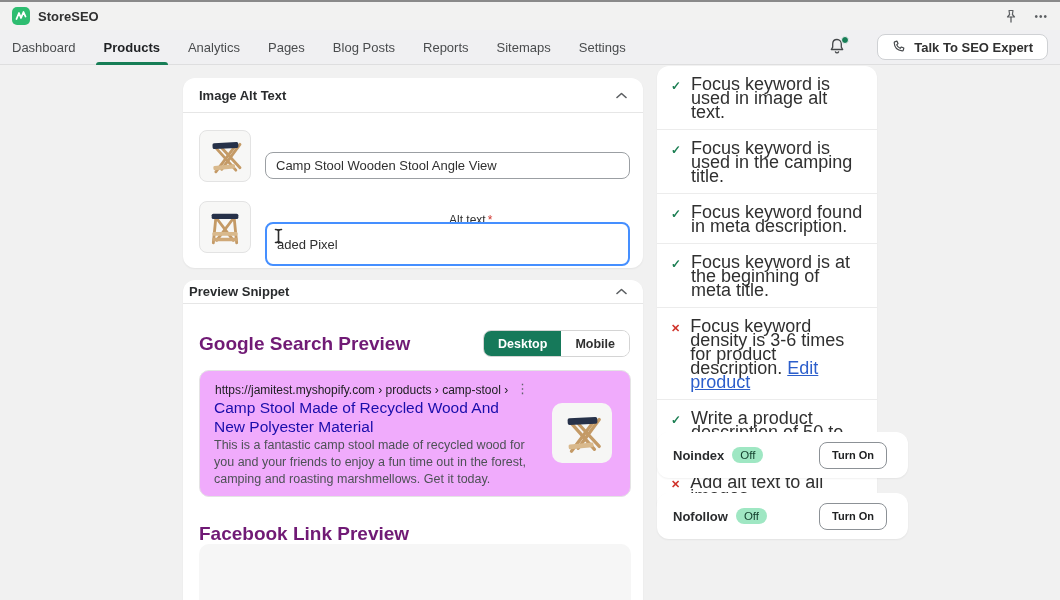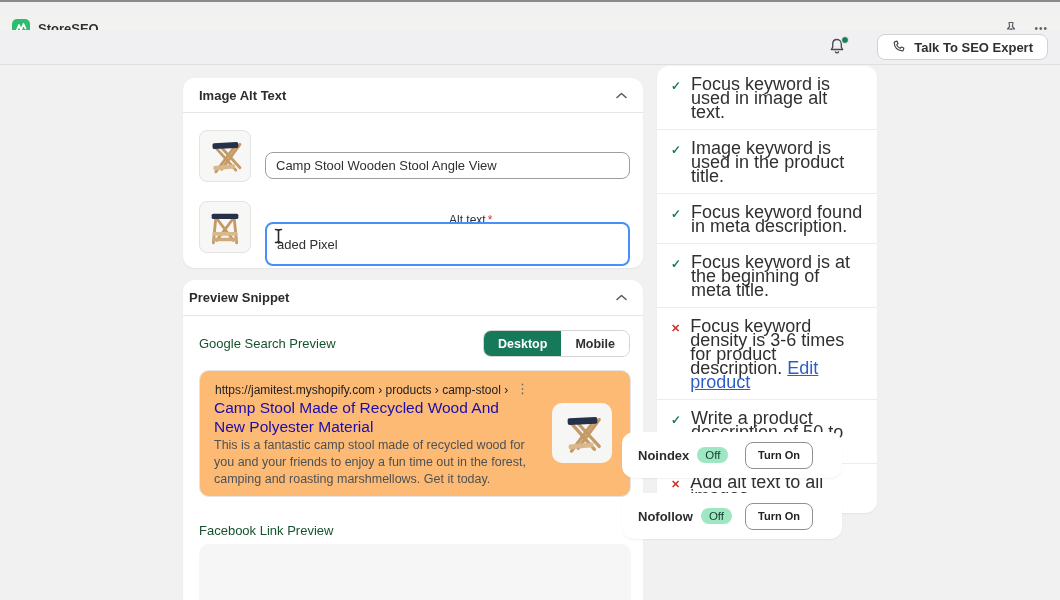--- a/index.html
+++ b/index.html
@@ -2,21 +2,21 @@
 <html><head>
 <meta charset="utf-8">
 <style>
   * { margin:0; padding:0; box-sizing:border-box; }
   html,body { width:1060px; height:600px; }
   body { font-family:"Liberation Sans", sans-serif; color:#303030; }
   .screen { position:relative; width:1060px; height:600px; background:#f1f1f1; overflow:hidden; }
 
   
   .window-edge { position:absolute; top:0; left:0; width:1060px; height:2px; background:#8a8a8a; }
-  .topbar { position:absolute; top:14px; left:0; width:1060px; height:28px; background:#f2f2f1; display:flex; align-items:center; padding:0 12px; }
+  .topbar { position:absolute; top:2px; left:0; width:1060px; height:28px; background:#f2f2f1; display:flex; align-items:center; padding:0 12px; }
   .logo { width:18px; height:18px; border-radius:5px; background:#2ebd70; display:flex; align-items:center; justify-content:center; margin-right:8px; }
   .appname { font-size:13px; font-weight:700; color:#303030; }
   .topbar-right { margin-left:auto; display:flex; align-items:center; gap:16px; color:#5c5f62; }
   .dots { font-size:10px; letter-spacing:1px; color:#5c5f62; cursor:default; }
 
   .navbar { position:absolute; top:30px; left:0; width:1060px; height:35px; background:#f0f0f2; border-bottom:1px solid #dededf; display:flex; align-items:center; padding:0 12px; }
   .nav-items { display:flex; align-items:center; gap:28px; }
   .nav-item { font-size:13px; color:#4a4c4e; position:relative; height:35px; display:flex; align-items:center; cursor:pointer; }
   .nav-item.active { color:#1f2124; font-weight:700; }
   .nav-item.active::after { content:""; position:absolute; left:-8px; right:-8px; bottom:0; height:3px; border-radius:3px 3px 0 0; background:#177e56; }
@@ -36,45 +36,45 @@
   .thumb { position:absolute; width:52px; height:52px; border:1px solid #e3e3e3; border-radius:8px; background:#f7f7f6; display:flex; align-items:center; justify-content:center; }
   .alt-label { position:absolute; font-size:12px; color:#303030; }
   .req { color:#d0342c; margin-left:2px; }
   .alt-input { position:absolute; height:27px; width:365px; border:1px solid #9b9fa3; border-radius:8px; font-size:13px; color:#303030; padding:0 10px; font-family:"Liberation Sans", sans-serif; background:#fff; }
   .alt-input.focused { height:44px; border:2px solid #458fff; }
   .ibeam { position:absolute; left:274px; top:228px; width:9px; height:16px; pointer-events:none; }
 
   
   .prev-card { left:183px; top:280px; width:460px; height:404px; }
   .gsp-row { position:absolute; left:16px; right:13px; top:50px; display:flex; align-items:center; justify-content:space-between; }
-  .gsp-label, .fb-label { font-size:13px; font-weight:400; color:#14532d; }
+  .gsp-label, .fb-label { font-size:19px; font-weight:700; color:#701a75; }
   .seg-group { display:flex; border:1px solid #d4d4d4; border-radius:8px; overflow:hidden; height:27px; }
   .seg { font-size:12.5px; display:flex; align-items:center; justify-content:center; padding:0 14px; cursor:pointer; background:#fff; color:#303030; font-weight:600; }
   .seg.active { background:#16795a; color:#ffffff; }
-  .gbox { position:absolute; left:16px; right:12px; top:90px; height:127px; border:1px solid #e4e4e4; border-radius:10px; background:#fdba74; }
+  .gbox { position:absolute; left:16px; right:12px; top:90px; height:127px; border:1px solid #e4e4e4; border-radius:10px; background:#f0abfc; }
   .gurl { position:absolute; left:15px; top:12px; font-size:12px; color:#202124; }
   .gmenu { position:absolute; left:316px; top:10px; font-size:13px; color:#5f6368; }
   .gtitle { position:absolute; left:14px; top:27px; width:316px; font-size:15.5px; line-height:19px; color:#1a0dab; font-weight:500; }
   .gdesc { position:absolute; left:14px; top:66px; width:318px; font-size:12.5px; line-height:17px; color:#4d5156; }
   .gthumb { position:absolute; right:18px; top:32px; width:60px; height:60px; border-radius:10px; background:#f6f6f5; display:flex; align-items:center; justify-content:center; }
   .fb-label { position:absolute; left:16px; top:243px; }
   .fb-box { position:absolute; left:16px; right:12px; top:264px; height:120px; background:#f6f6f6; border-radius:10px; }
 
   
   .check-card { left:657px; top:66px; width:220px; }
   .check-item { display:flex; gap:10px; padding:11px 14px 10px 14px; border-bottom:1px solid #ececec; }
   .check-item:last-child { border-bottom:none; }
   .mark { font-size:12px; font-weight:700; line-height:18px; flex:0 0 auto; }
   .mark.pass { color:#1b7e52; }
   .mark.fail { color:#d0342c; font-size:11px; }
   .check-text { font-size:18px; line-height:14px; color:#303030; }
   .edit-link { color:#2c5ecb; text-decoration:underline; cursor:pointer; }
 
   
-  .robot-card { left:622px; width:220px; height:46px; display:flex; align-items:center; padding:0 29px 0 16px; }
+  .robot-card { left:657px; width:251px; height:46px; display:flex; align-items:center; padding:0 21px 0 16px; }
   .robot-label { font-size:13px; font-weight:700; color:#2a2c2e; }
   .badge { margin-left:8px; background:#9fe7c3; color:#123f2c; font-size:11.5px; border-radius:10px; padding:2px 8px; }
   .turnon-btn { margin-left:auto; background:#fff; border:1px solid #8c9196; border-radius:8px; height:27px; padding:0 12px; font-size:11px; font-weight:600; color:#202223; cursor:pointer; font-family:"Liberation Sans", sans-serif; }
 
   svg { display:block; }
 </style>
 </head>
 <body>
 
 <div class="screen">
@@ -92,20 +92,30 @@
         <svg width="14" height="15" viewBox="0 0 14 15">
             <path d="M5 1.5 h4 l-.6 4 l2.1 2.5 h-7 l2.1-2.5 z" fill="none" stroke="#5c5f62" stroke-width="1.2" stroke-linejoin="round"></path>
             <line x1="7" y1="8.2" x2="7" y2="13" stroke="#5c5f62" stroke-width="1.3" stroke-linecap="round"></line>
           </svg>
       </span>
       <span class="dots">•••</span>
     </div>
   </div>
 
   <div class="navbar">
+    <div class="nav-items">
+      <div class="nav-item">Dashboard</div>
+      <div class="nav-item active">Products</div>
+      <div class="nav-item">Analytics</div>
+      <div class="nav-item">Pages</div>
+      <div class="nav-item">Blog Posts</div>
+      <div class="nav-item">Reports</div>
+      <div class="nav-item">Sitemaps</div>
+      <div class="nav-item">Settings</div>
+    </div>
     <div class="nav-right">
       <div class="bell-wrap">
         <svg width="18" height="19" viewBox="0 0 18 19">
             <path d="M9 2.5 c-2.7 0 -4.3 2 -4.3 4.5 v3.2 l-1.4 2.3 h11.4 l-1.4-2.3 v-3.2 c0-2.5 -1.6-4.5 -4.3-4.5 z" fill="none" stroke="#44474a" stroke-width="1.3" stroke-linejoin="round"></path>
             <path d="M7.4 14.8 a1.7 1.7 0 0 0 3.2 0" fill="none" stroke="#44474a" stroke-width="1.3" stroke-linecap="round"></path>
           </svg>
         <span class="bell-dot"></span>
       </div>
       <button class="talk-btn">
         <svg width="14" height="14" viewBox="0 0 14 14">
@@ -160,21 +170,21 @@
 
   <svg class="ibeam" viewBox="0 0 9 16">
       <g stroke="#2b2b2b" stroke-width="1.6" stroke-linecap="round">
         <path d="M1.5 1.5 C3 1.5 4.5 2 4.5 3 C4.5 2 6 1.5 7.5 1.5"></path>
         <path d="M1.5 14.5 C3 14.5 4.5 14 4.5 13 C4.5 14 6 14.5 7.5 14.5"></path>
         <line x1="4.5" y1="2.5" x2="4.5" y2="13.5"></line>
       </g>
     </svg>
 
   <div class="card prev-card">
-    <div class="card-header" style="height:36px;padding-left:6px;">
+    <div class="card-header" style="height:24px;padding-left:6px;">
       <span class="card-title">Preview Snippet</span>
       <span class="chev">
         <svg width="11" height="7" viewBox="0 0 11 7">
             <polyline points="1,5.5 5.5,1.5 10,5.5" fill="none" stroke="#5c5f62" stroke-width="1.6" stroke-linecap="round" stroke-linejoin="round"></polyline>
           </svg>
       </span>
     </div>
 
     <div class="gsp-row">
       <span class="gsp-label">Google Search Preview</span>
@@ -207,21 +217,21 @@
     <div class="fb-box"></div>
   </div>
 
   <div class="card check-card">
     <div class="check-item">
       <span class="mark pass">✓</span>
       <span class="check-text">Focus keyword is used in image alt text.</span>
     </div>
     <div class="check-item">
       <span class="mark pass">✓</span>
-      <span class="check-text">Image keyword is used in the product title.</span>
+      <span class="check-text">Focus keyword is used in the camping title.</span>
     </div>
     <div class="check-item">
       <span class="mark pass">✓</span>
       <span class="check-text">Focus keyword found in meta description.</span>
     </div>
     <div class="check-item">
       <span class="mark pass">✓</span>
       <span class="check-text">Focus keyword is at the beginning of meta title.</span>
     </div>
     <div class="check-item">

